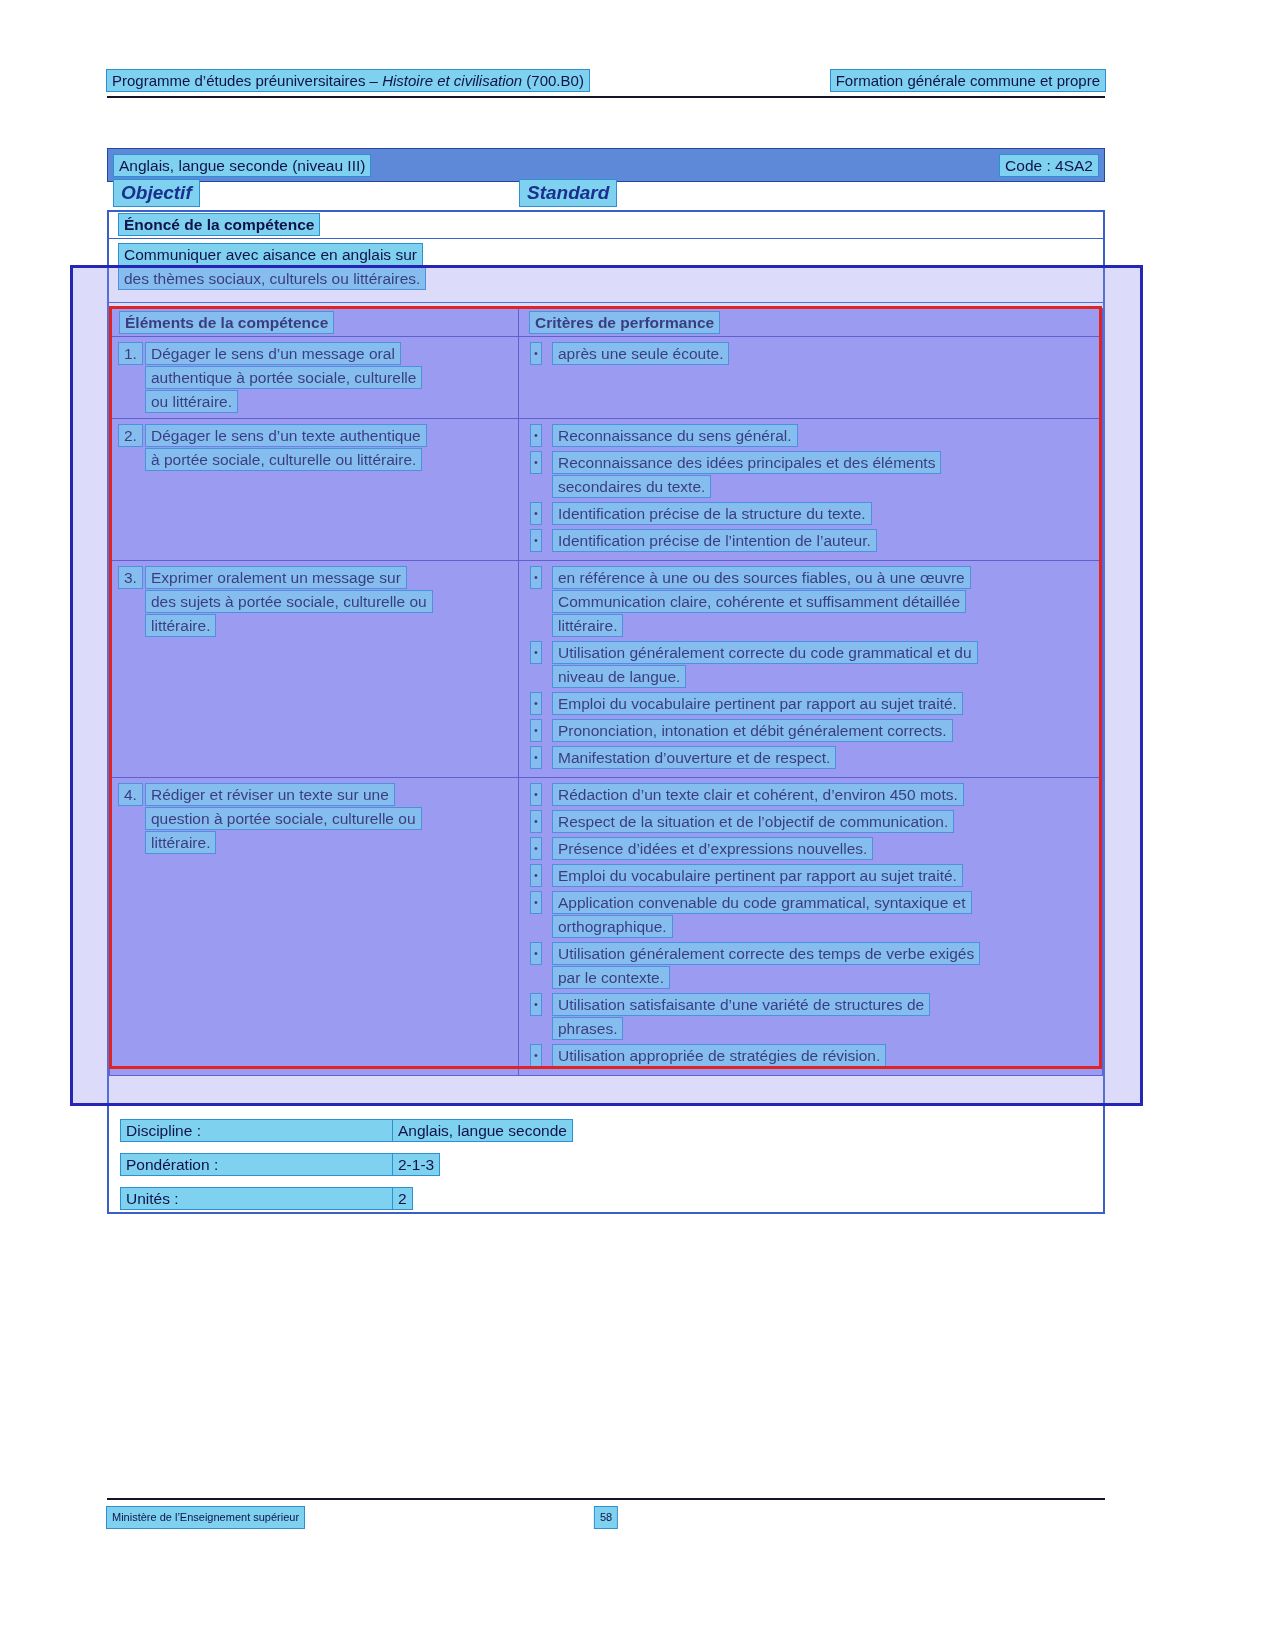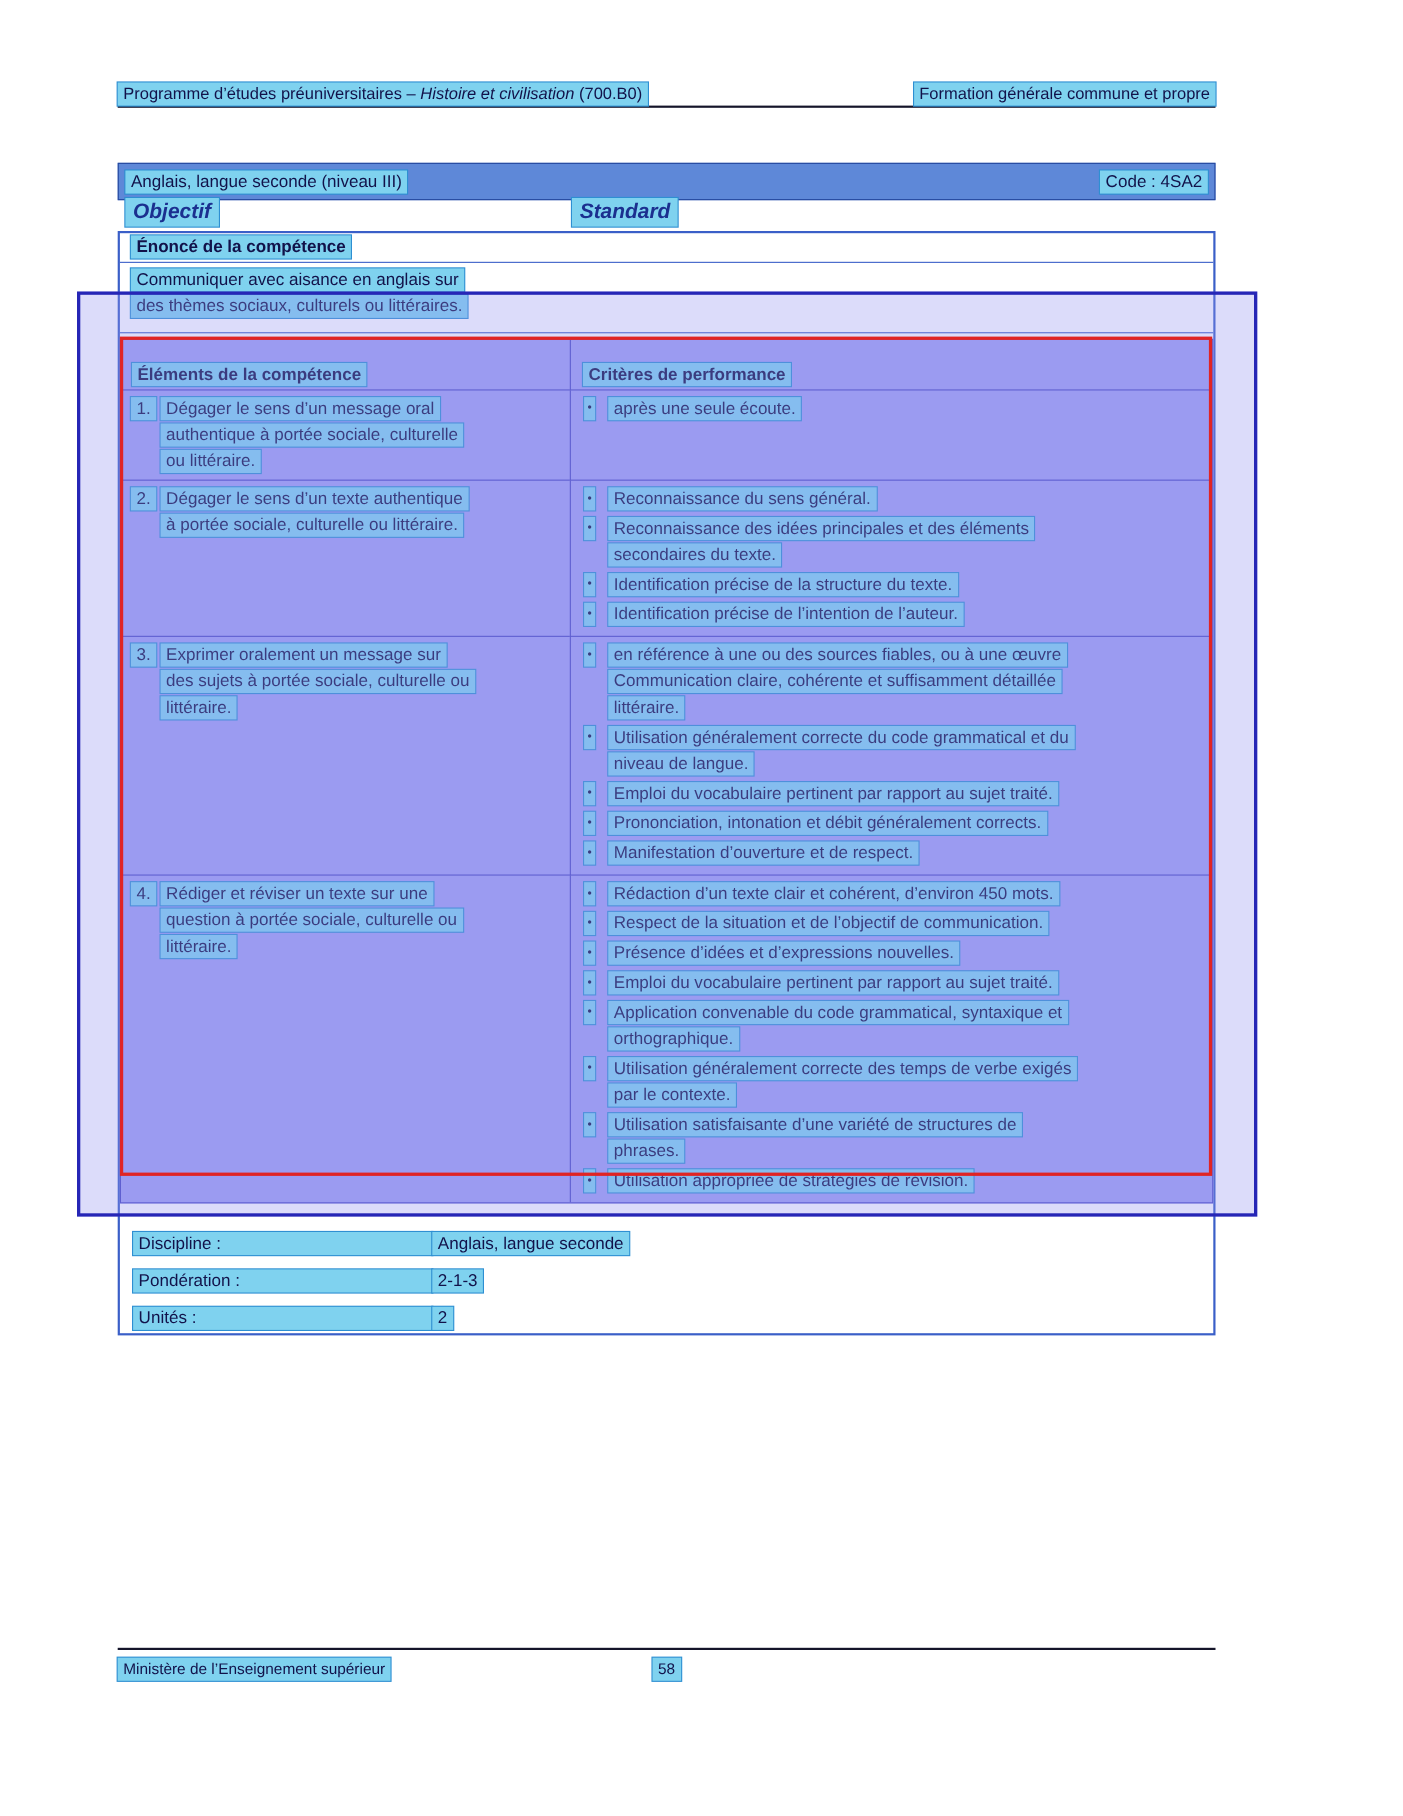--- a/index.html
+++ b/index.html
@@ -19,21 +19,21 @@
     font-size:15.5px;
     color:#12124a;
     white-space:nowrap;
   }
   .ln{display:table;margin:0 0 3px 0}
   .b{font-weight:bold}
   
   .top-header{
     left:107px;top:70px;width:998px;height:26px;
     border-bottom:2px solid #15152a;
-    display:flex;justify-content:space-between;align-items:flex-end;
+    display:flex;justify-content:space-between;align-items:flex-start;
     font-size:15px;
   }
   .top-header .hl{font-size:15px}
   
   .titlebar{
     left:107px;top:148px;width:998px;height:26px;
     background:#5e88d8;border:1px solid #24479e;
     display:flex;justify-content:space-between;align-items:center;
     padding:16px 6px;box-sizing:border-box;
   }
@@ -57,21 +57,21 @@
   .enonce-body{
     position:absolute;left:0;top:27px;right:0;height:64px;
     border-bottom:1px solid #3a5fc8;padding:5px 0 0 10px;box-sizing:border-box;
   }
   
   .ctable{
     position:absolute;left:0;top:96px;right:0;
     border:1px solid #4848c2;background:#9f9ff2;box-sizing:border-box;
   }
   .thead{display:grid;grid-template-columns:408px 1fr}
-  .hcell{padding:21px 0 3px 10px;border-bottom:1px solid #4848c2}
+  .hcell{padding:3px 0 3px 10px;border-bottom:1px solid #4848c2}
   .hcell.c2{border-left:1px solid #4848c2;padding-left:11px}
   .trow{display:grid;grid-template-columns:408px 1fr}
   .trow .cell{padding:6px 6px 3px 0;border-bottom:1px solid #4848c2;box-sizing:border-box}
   .trow:last-child .cell{border-bottom:none}
   .cell.el{display:flex}
   .cell.cr{border-left:1px solid #4848c2;padding-left:0}
   .num{width:36px;padding-left:9px;flex:none;box-sizing:border-box}
   .crit{display:flex;margin-bottom:3px}
   .bul{width:34px;padding-left:12px;flex:none;box-sizing:border-box}
   .bchip{font-size:11px;line-height:19px;padding:1px 3px}
@@ -85,21 +85,21 @@
   }
   .fields{position:absolute;left:0;top:898px;right:0;padding:10px 0 0 12px}
   .frow{margin-bottom:13px}
   .flabel{width:262px}
   
   .pfooter{
     left:107px;top:1498px;width:998px;height:30px;
     border-top:2px solid #15152a;padding-top:7px;box-sizing:border-box;
     font-size:15px;position:absolute;
   }
-  .pfooter .hl{font-size:14px}
+  .pfooter .hl{font-size:11px}
   .pnum{position:absolute;left:50%;top:7px;transform:translateX(-50%)}
   
   .ov-outer{
     left:70px;top:265px;width:1073px;height:841px;
     border:3px solid #2626b6;background:rgba(147,147,240,0.32);
     box-sizing:border-box;z-index:4;pointer-events:none;
   }
   .ov-table{
     left:109px;top:306px;width:993px;height:763px;
     border:3px solid #e02424;box-sizing:border-box;

